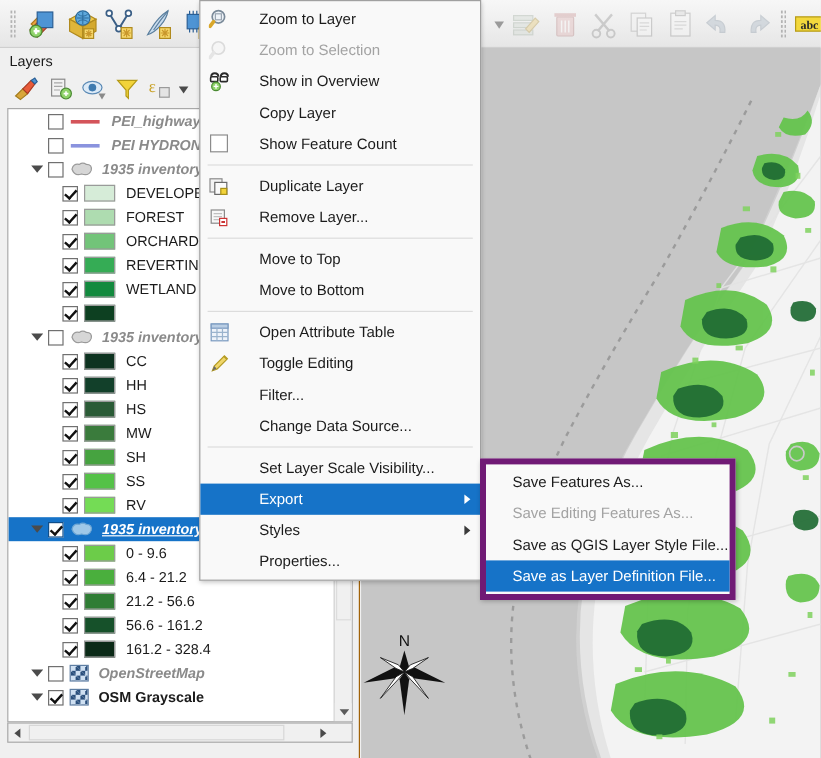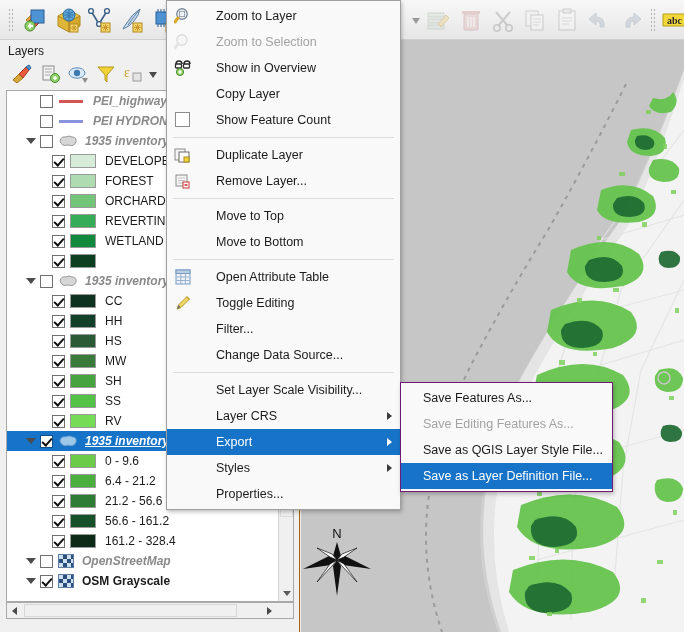--- a/index.html
+++ b/index.html
@@ -96,21 +96,21 @@
   .mi.dis { color:#a3a3a3; }
   .mi .micon { position:absolute; left:7px; top:4px; width:18px; height:18px; }
   .mi .submark { position:absolute; right:8px; top:9px; width:0;height:0;
     border-top:4px solid transparent; border-bottom:4px solid transparent; border-left:5px solid #3a3a3a; }
   .mi.hl .submark { border-left-color:#ffffff; }
   .sep { height:1px; background:#dcdcdc; margin:4px 6px; }
   .mchk { position:absolute; left:8px; top:5px; width:15px; height:15px; border:1px solid #8c8c8c; background:#fff; }
 
   #submenu {
     position:absolute; left:400px; top:382px; width:213px;
-    background:#f9f9f9; border:1px solid #701a75; box-shadow:1px 2px 4px rgba(0,0,0,.25);
+    background:#f9f9f9; border:5px solid #701a75; box-shadow:1px 2px 4px rgba(0,0,0,.25);
     padding:2px 0; z-index:60;
   }
   #submenu .mi { padding-left:22px; }
 </style>
 </head>
 <body>
 
 <div id="app">
 
   <div id="toolbar">
@@ -647,24 +647,20 @@
       <div class="mi">
         <span>Filter...</span>
       </div>
       <div class="mi">
         <span>Change Data Source...</span>
       </div>
       <div class="sep"></div>
       <div class="mi">
         <span>Set Layer Scale Visibility...</span>
       </div>
-      <div class="mi">
-        <span>Layer CRS</span>
-        <span class="submark"></span>
-      </div>
       <div class="mi hl">
         <span>Export</span>
         <span class="submark"></span>
       </div>
       <div class="mi">
         <span>Styles</span>
         <span class="submark"></span>
       </div>
       <div class="mi">
         <span>Properties...</span>

